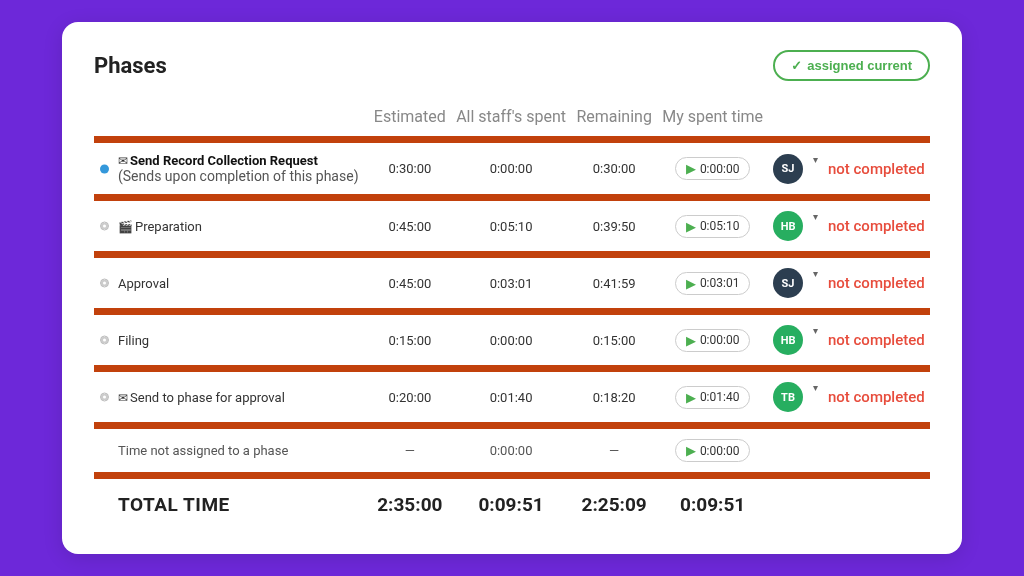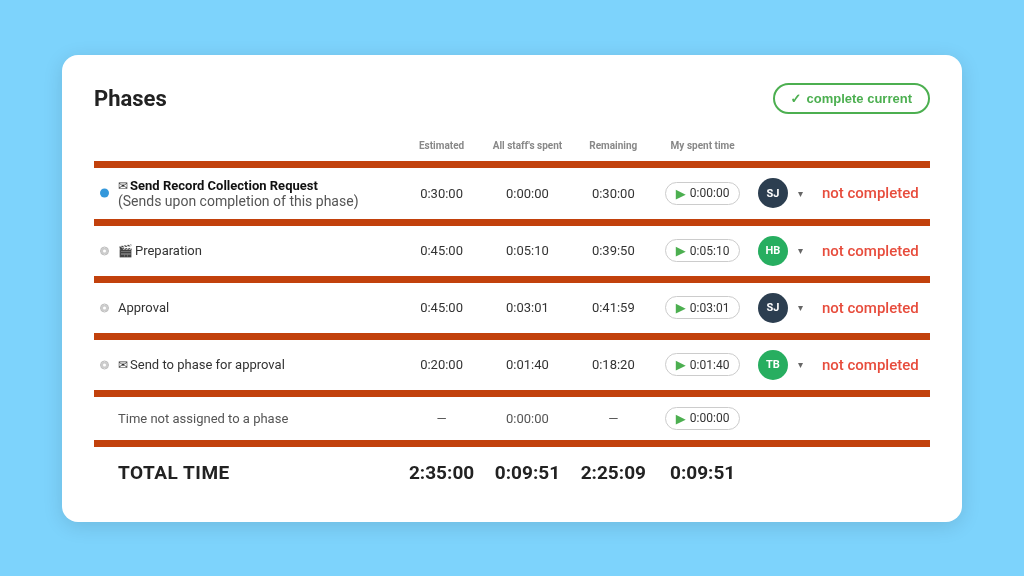--- a/index.html
+++ b/index.html
@@ -5,21 +5,21 @@
     * { box-sizing: border-box; margin: 0; padding: 0; }
     body {
       background: #F5A623;
       display: flex;
       align-items: center;
       justify-content: center;
       min-height: 100vh;
       font-family: -apple-system, BlinkMacSystemFont, 'Segoe UI', Roboto, sans-serif;
     }
     .outer {
-      background: #7dd3fc;
+      background: #6d28d9;
       padding: 30px;
       width: 1024px;
       height: 576px;
       display: flex;
       align-items: center;
       justify-content: center;
     }
     .card {
       background: #fff;
       border-radius: 16px;
@@ -49,22 +49,22 @@
       cursor: pointer;
       display: flex;
       align-items: center;
       gap: 5px;
     }
     table {
       width: 100%;
       border-collapse: collapse;
     }
     thead th {
-      font-size: 10px;
-      font-weight: 700;
+      font-size: 16px;
+      font-weight: 400;
       color: #888;
       text-align: center;
       padding: 6px 4px 10px;
       margin-top: 12px;
     }
     thead th:first-child { text-align: left; }
     tbody tr {
       border-top: 7px solid #c2410c;
     }
     tbody td {
@@ -114,21 +114,21 @@
       justify-content: center;
       width: 30px;
       height: 30px;
       border-radius: 50%;
       font-size: 11px;
       font-weight: 700;
       color: #fff;
     }
     .assignee-cell {
       display: flex;
-      align-items: center;
+      align-items: flex-start;
       justify-content: center;
       gap: 10px;
     }
     .dropdown-arrow {
       font-size: 10px;
       color: #666;
     }
     .not-completed {
       color: #e74c3c;
       font-size: 15px;
@@ -161,21 +161,21 @@
   </style>
 </head>
 <body>
 
 <div class="outer">
   <div class="card">
     <div class="card-header">
       <span class="card-title">Phases</span>
       <button class="complete-btn">
         <span>✓</span>
-        <span>complete current</span>
+        <span>assigned current</span>
       </button>
     </div>
 
     <table>
       <thead>
         <tr>
           <th></th>
           <th>Estimated</th>
           <th>All staff's spent</th>
           <th>Remaining</th>
@@ -243,20 +243,44 @@
     <td>0:41:59</td>
     <td>
       <span class="time-pill">
         <span class="play-icon">▶</span>
         0:03:01
       </span>
     </td>
     <td>
       <div class="assignee-cell">
         <span class="avatar" style="background:#2c3e50">SJ</span>
+        <span class="dropdown-arrow">▾</span>
+      </div>
+    </td>
+    <td>
+      <span class="not-completed">not completed</span>
+    </td>
+  </tr>
+          <tr>
+    <td>
+      <span class="timeline-dot dot-gray"></span>
+      <span class="phase-normal">Filing</span>
+    </td>
+    <td>0:15:00</td>
+    <td>0:00:00</td>
+    <td>0:15:00</td>
+    <td>
+      <span class="time-pill">
+        <span class="play-icon">▶</span>
+        0:00:00
+      </span>
+    </td>
+    <td>
+      <div class="assignee-cell">
+        <span class="avatar" style="background:#27ae60">HB</span>
         <span class="dropdown-arrow">▾</span>
       </div>
     </td>
     <td>
       <span class="not-completed">not completed</span>
     </td>
   </tr>
           <tr>
     <td>
       <span class="timeline-dot dot-gray"></span>

